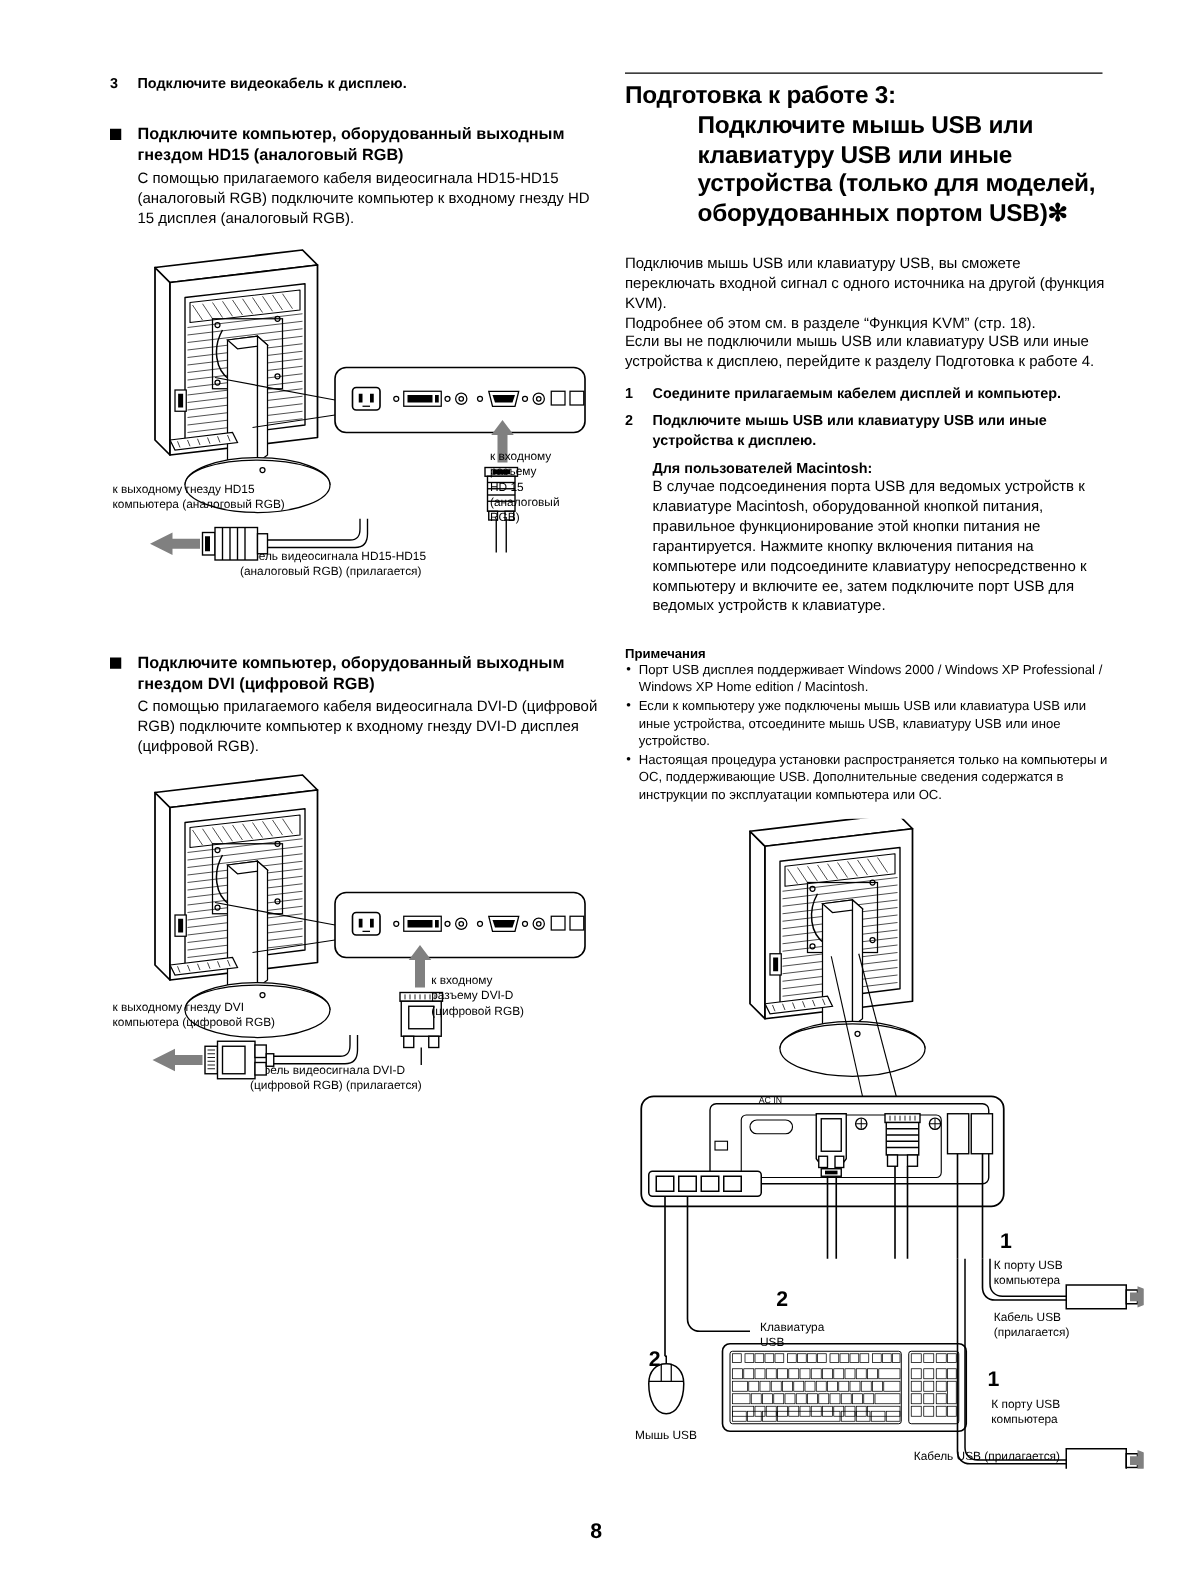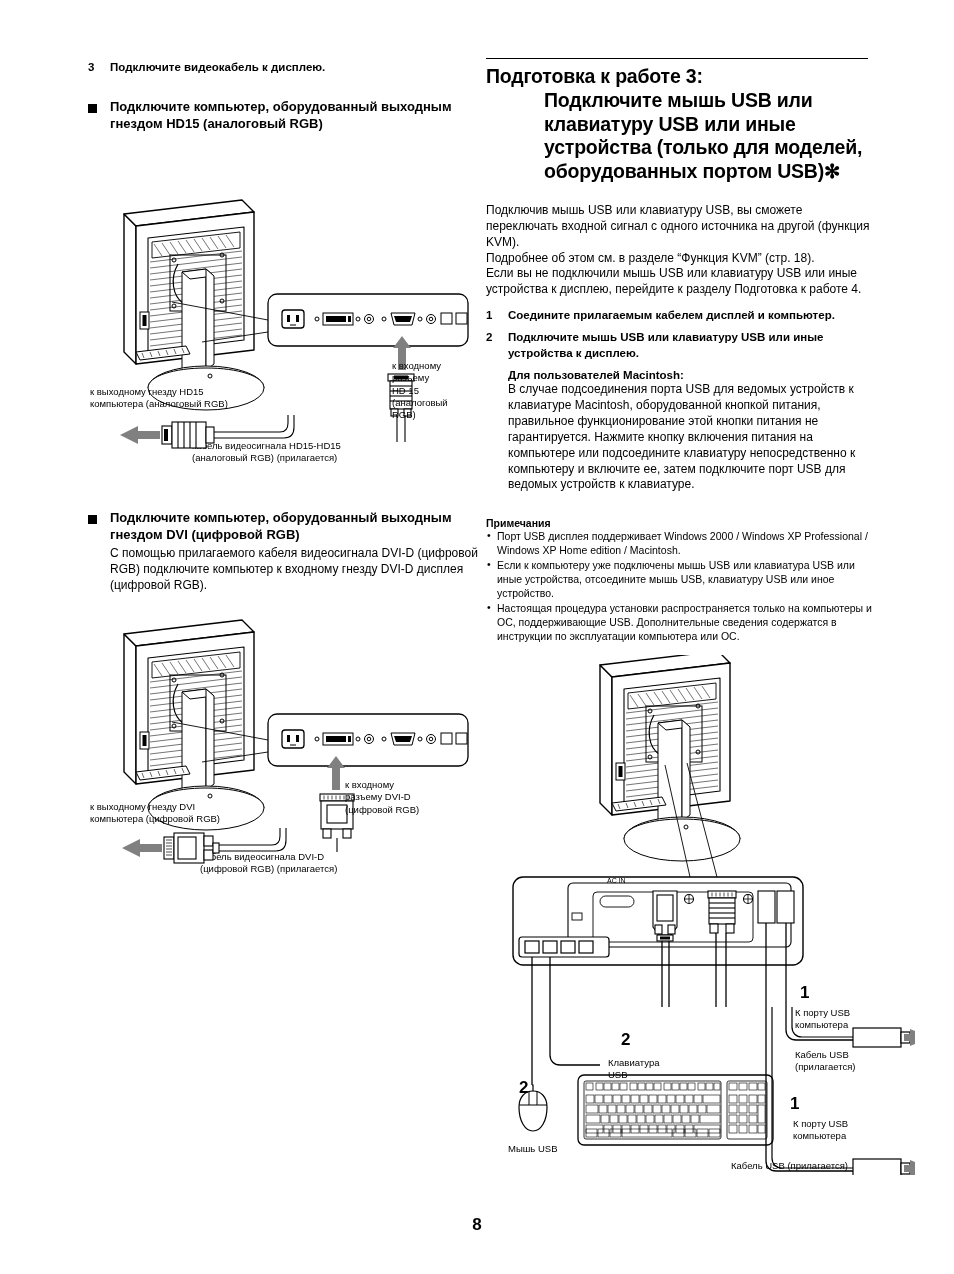--- a/index.html
+++ b/index.html
@@ -59,21 +59,21 @@
   }
   .section-body {
     font-size: 12px;
     line-height: 1.33;
     margin-top: 3px;
   }
   .indent { padding-left: 22px; }
 
   
   #right-col {
-    left: 486px;
+    left: 500px;
     top: 58px;
     width: 390px;
   }
   #prep-rule {
     border-top: 1.6px solid #000;
     width: 382px;
     margin-bottom: 6px;
   }
   .prep-title {
     font-weight: bold;
@@ -165,20 +165,21 @@
     </div>
 
     <div style="height:24px"></div>
 
     <div class="step-row">
       <div style="width:22px;flex:0 0 22px">
         <span class="sq"></span>
       </div>
       <div class="section-head">Подключите компьютер, оборудованный выходным гнездом HD15 (аналоговый RGB)</div>
     </div>
+    <div class="section-body indent">С помощью прилагаемого кабеля видеосигнала HD15-HD15 (аналоговый RGB) подключите компьютер к входному гнезду HD 15 дисплея (аналоговый RGB).</div>
 
   </div>
 
   <div class="fig" style="left:110px; top:192px; width:370px; height:270px;">
     <svg width="370" height="270" viewBox="0 0 370 270">
       <g fill="none" stroke="#000" stroke-width="1.4" stroke-linejoin="round">
 
         <path d="M14,22 L14,160 L26,172 L26,34 Z" fill="#fff"></path>
         <path d="M14,22 L132,8 L144,20 L26,34 Z" fill="#fff"></path>
         <path d="M26,34 L144,20 L144,158 L26,172 Z" fill="#fff"></path>
@@ -328,21 +329,21 @@
         <line x1="74" y1="7" x2="74" y2="33"></line>
         <line x1="80" y1="7" x2="80" y2="33"></line>
         <line x1="86" y1="7" x2="86" y2="33"></line>
         <rect x="96" y="12" width="8" height="16" fill="#fff"></rect>
         <path d="M104,17 L170,17 C176,17 178,14 178,8 L178,-12"></path>
         <path d="M104,23 L174,23 C180,23 184,20 184,12 L184,-12"></path>
       </g>
     </svg>
   </div>
 
-  <div class="col" style="left:88px; top:510px; width:390px;">
+  <div class="col" style="left:88px; top:522px; width:390px;">
     <div class="step-row">
       <div style="width:22px;flex:0 0 22px">
         <span class="sq"></span>
       </div>
       <div class="section-head">Подключите компьютер, оборудованный выходным гнездом DVI (цифровой RGB)</div>
     </div>
     <div class="section-body indent">С помощью прилагаемого кабеля видеосигнала DVI-D (цифровой RGB) подключите компьютер к входному гнезду DVI-D дисплея (цифровой RGB).</div>
   </div>
 
   <div class="fig" style="left:110px; top:612px; width:370px; height:270px;">

